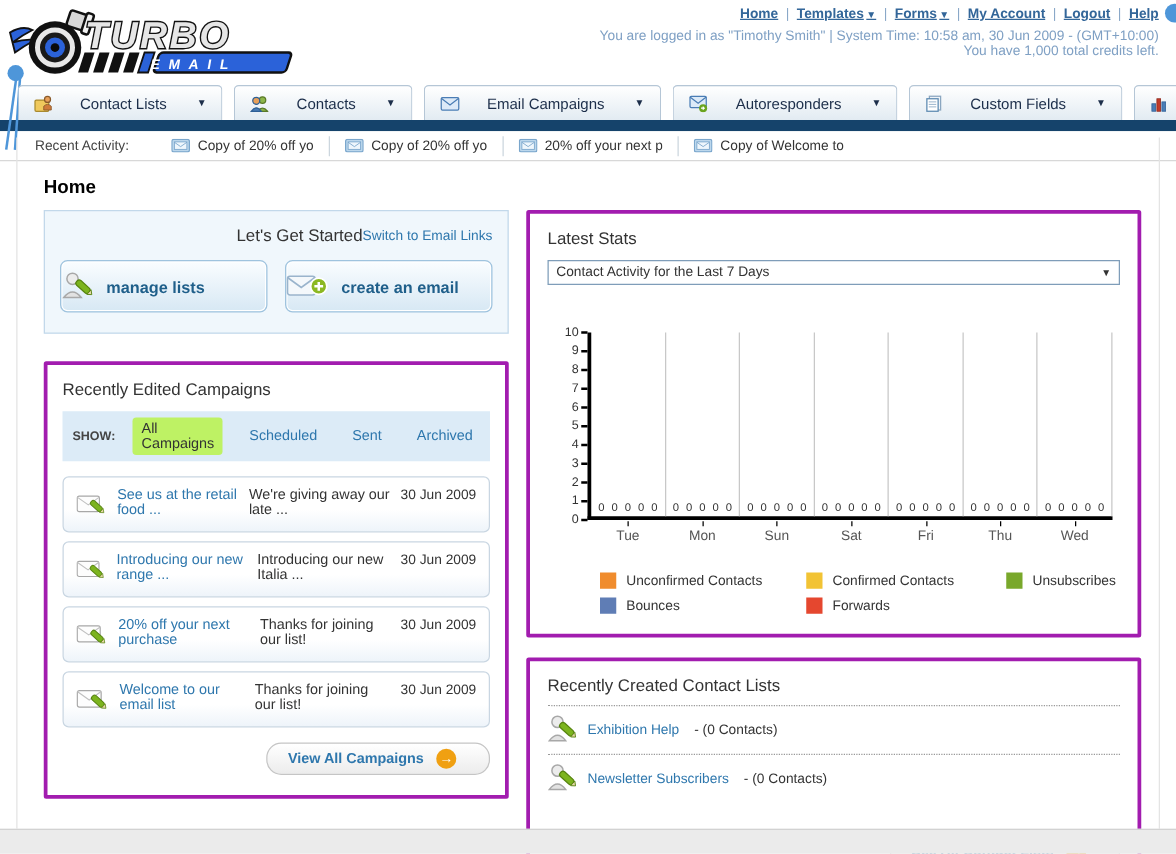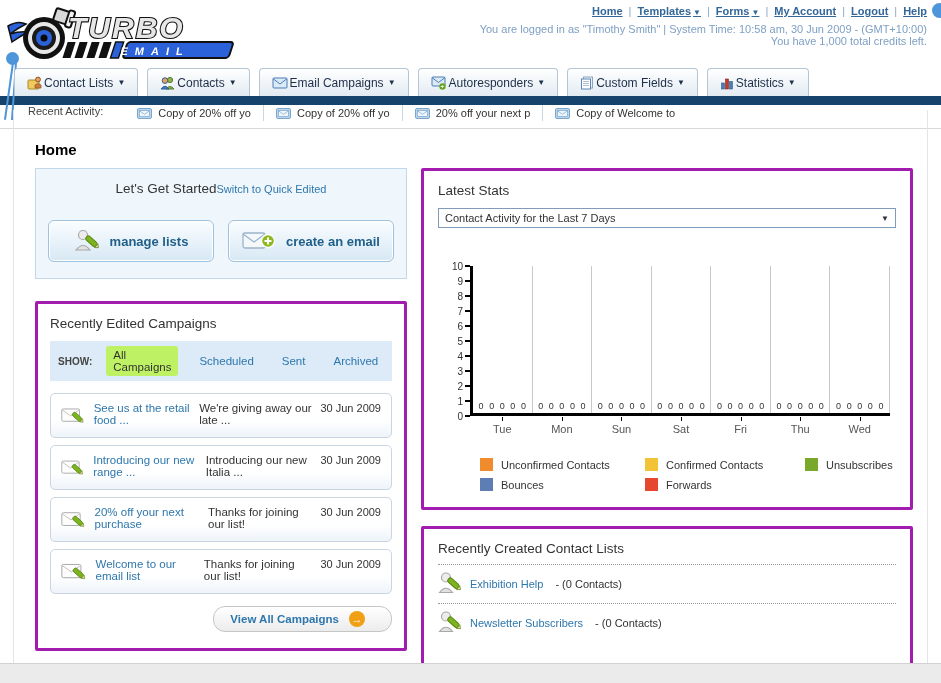--- a/index.html
+++ b/index.html
@@ -20,51 +20,51 @@
   .topnav { position:absolute; right:14px; top:5px; display:flex; align-items:center; gap:6px;
     font-size:11px; }
   .topnav a { color:#336699; text-decoration:underline; font-weight:bold; cursor:pointer; }
   .topnav .sep { color:#8aa8c8; }
   .topnav .dd-arrow { color:#336699; font-size:8px; margin-left:2px; }
   .login-line { position:absolute; right:14px; top:23px; color:#7fa0c4; font-size:11px; }
   .credits-line { position:absolute; right:14px; top:35px; color:#7fa0c4; font-size:11px; }
 
   
   .tabbar { position:relative; padding:2px 0 0 14px; display:flex; gap:9px; align-items:flex-end; }
-  .tab { display:flex; align-items:center; gap:2px; height:28px; padding:0 12px;
+  .tab { display:flex; align-items:center; gap:22px; height:28px; padding:0 12px;
     background:linear-gradient(#ffffff, #e2ebf2); border:1px solid #b5c6d6; border-bottom:none;
     border-radius:4px 4px 0 0; color:#1c2e4a; font-size:12px; cursor:pointer; white-space:nowrap; }
   .tab .dd-arrow { font-size:8px; color:#1c2e4a; margin-left:2px; }
   .navybar { height:9px; background:#15436b; }
 
   
-  .activity { display:flex; align-items:flex-start; height:24px; padding-left:28px;
+  .activity { display:flex; align-items:center; height:24px; padding-left:28px;
     border-bottom:1px solid #d8d8d8; background:#fff; }
   .activity-label { color:#444; margin-right:22px; }
   .activity-item { display:flex; align-items:center; gap:6px; padding:0 12px; height:16px;
     border-right:1px solid #ccd6de; cursor:pointer; color:#333; }
   .activity-item:last-child { border-right:none; }
   .activity-item .txt { max-width:100px; overflow:hidden; white-space:nowrap; }
 
   
   .main { padding:8px 16px 0 35px; }
   .page-title { font-size:15px; font-weight:bold; color:#000; margin:4px 0 10px 0; }
   .cols { display:flex; gap:14px; align-items:flex-start; }
   .col-left { width:372px; flex:none; }
   .col-right { width:492px; flex:none; }
 
   .panel { background:#fff; border:3px solid #a21caf; border-radius:2px; }
   .panel-title { font-size:13.5px; color:#333; }
 
   
   .get-started { background:#f0f7fc; border:1px solid #c2d8ea; padding:12px 12px 16px 12px; margin-bottom:22px; }
-  .gs-head { display:flex; justify-content:center; align-items:center; margin-bottom:24px; }
+  .gs-head { display:flex; justify-content:flex-end; align-items:center; margin-bottom:12px; }
   .gs-link { color:#2e77ad; font-size:11px; cursor:pointer; }
   .gs-buttons { display:flex; gap:14px; }
-  .gs-btn { flex:1; height:42px; display:flex; align-items:center; justify-content:center; gap:10px;
+  .gs-btn { flex:1; height:42px; display:flex; align-items:center; gap:10px;
     background:linear-gradient(#fafdff,#d7e8f4); border:1px solid #9fc3de; border-radius:6px;
     box-shadow:inset 0 0 0 1px #ffffff; color:#1f5f8a; font-size:13px; font-weight:bold; cursor:pointer; }
 
   
   .campaigns { padding:12px; }
   .campaigns .panel-title { margin-bottom:10px; }
   .filterbar { display:flex; align-items:center; gap:14px; background:#dcebf7; padding:5px 8px;
     margin-bottom:12px; }
   .filterbar .show-label { font-size:10px; font-weight:bold; color:#444; }
   .filter { color:#2e77ad; cursor:pointer; font-size:11.5px; padding:3px 7px; }
@@ -277,21 +277,21 @@
 <div class="main">
   <div class="page-title">Home</div>
 
   <div class="cols">
 
     <div class="col-left">
 
       <div class="get-started">
         <div class="gs-head">
           <span class="panel-title">Let's Get Started</span>
-          <span class="gs-link">Switch to Quick Edited</span>
+          <span class="gs-link">Switch to Email Links</span>
         </div>
         <div class="gs-buttons">
           <div class="gs-btn">
             <svg width="26" height="26" viewBox="0 0 26 26">
               <circle cx="9" cy="7" r="4.5" fill="#ececec" stroke="#a8a8a8" stroke-width="1.2"></circle>
               <path d="M2,22 q7,-9 14,0 z" fill="#e2e2e2" stroke="#a8a8a8" stroke-width="1.2"></path>
               <g transform="rotate(42 17 13)">
                 <rect x="11" y="10.5" width="13" height="5" rx="2" fill="#7cb41e" stroke="#578410"></rect>
                 <path d="M24,10.5 l3,2.5 l-3,2.5 z" fill="#e8d8a8" stroke="#578410" stroke-width="0.7"></path>
               </g>

